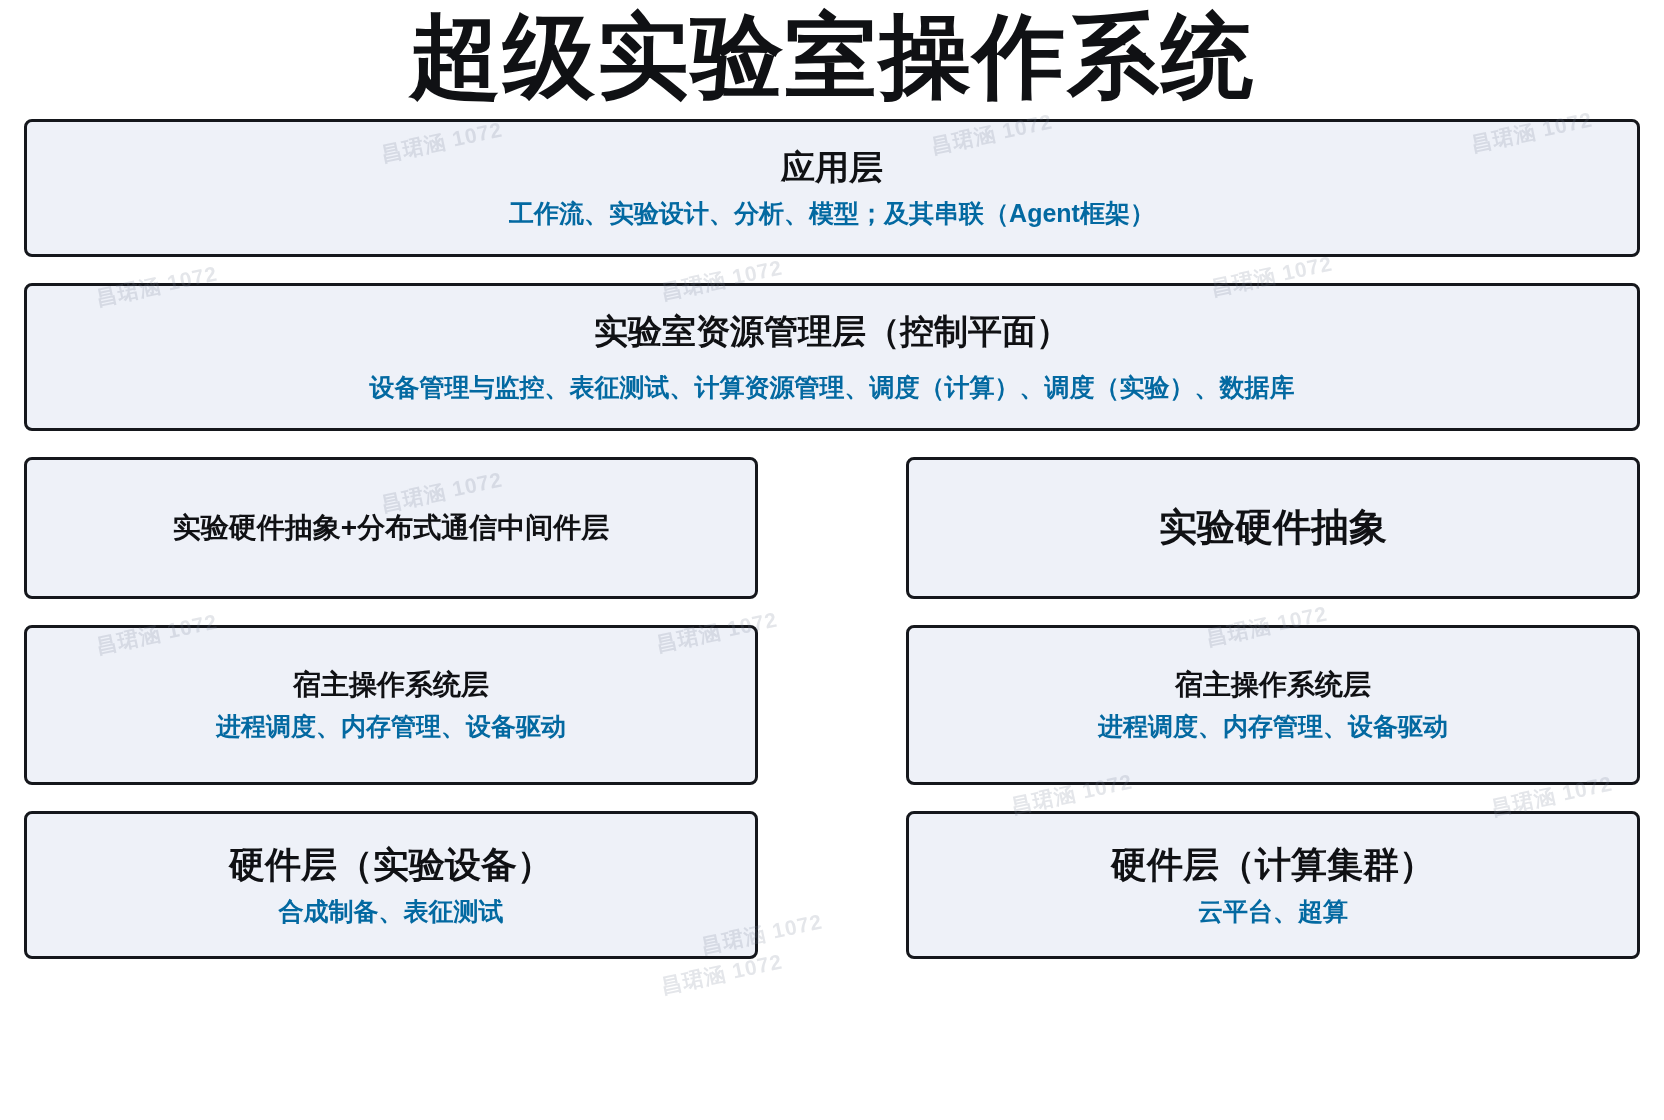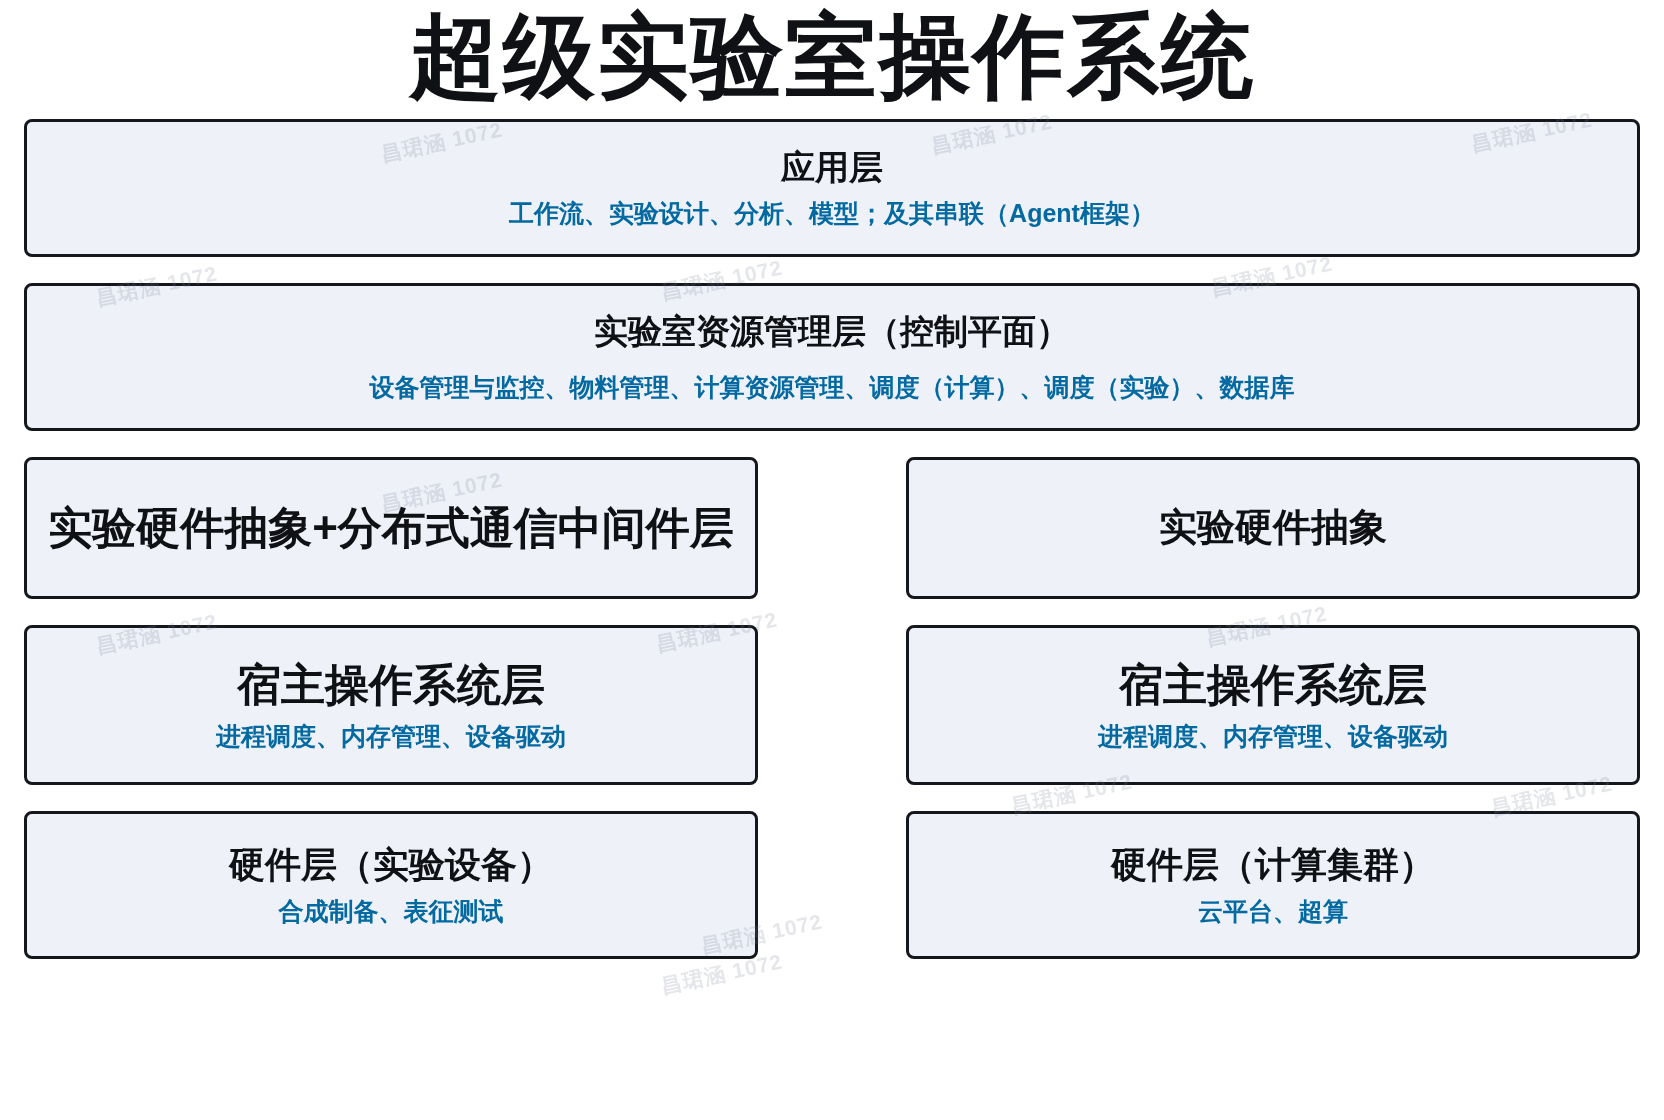--- a/index.html
+++ b/index.html
@@ -81,23 +81,23 @@
     gap: 148px;
     margin-bottom: 26px;
   }
   .split-row > .box {
     flex: 1 1 0;
   }
   #row-middleware { height: 142px; }
   #row-host { height: 160px; }
   #row-hardware { height: 148px; margin-bottom: 6px; }
 
-  #middleware-layer .heading { font-size: 44px; }
+  #middleware-layer .heading { font-size: 28px; }
   #node-agent-layer .heading { font-size: 38px; }
-  #host-os-left .heading, #host-os-right .heading { font-size: 44px; }
+  #host-os-left .heading, #host-os-right .heading { font-size: 28px; }
   #hardware-left .heading, #hardware-right .heading { font-size: 36px; }
 
   
   .watermark {
     position: absolute;
     font-size: 21px;
     font-weight: 700;
     color: rgba(120, 130, 150, 0.20);
     transform: rotate(-12deg);
     pointer-events: none;
@@ -113,21 +113,21 @@
 
   <div class="title">超级实验室操作系统</div>
 
   <div class="box full-row" id="app-layer">
     <div class="heading">应用层</div>
     <div class="sub">工作流、实验设计、分析、模型；及其串联（Agent框架）</div>
   </div>
 
   <div class="box full-row" id="resource-layer">
     <div class="heading">实验室资源管理层（控制平面）</div>
-    <div class="sub">设备管理与监控、物料管理、计算资源管理、调度（计算）、调度（实验）、数据库</div>
+    <div class="sub">设备管理与监控、表征测试、计算资源管理、调度（计算）、调度（实验）、数据库</div>
   </div>
 
   <div class="split-row" id="row-middleware">
     <div class="box" id="middleware-layer">
       <div class="heading">实验硬件抽象+分布式通信中间件层</div>
     </div>
     <div class="box" id="node-agent-layer">
       <div class="heading">实验硬件抽象</div>
     </div>
   </div>

